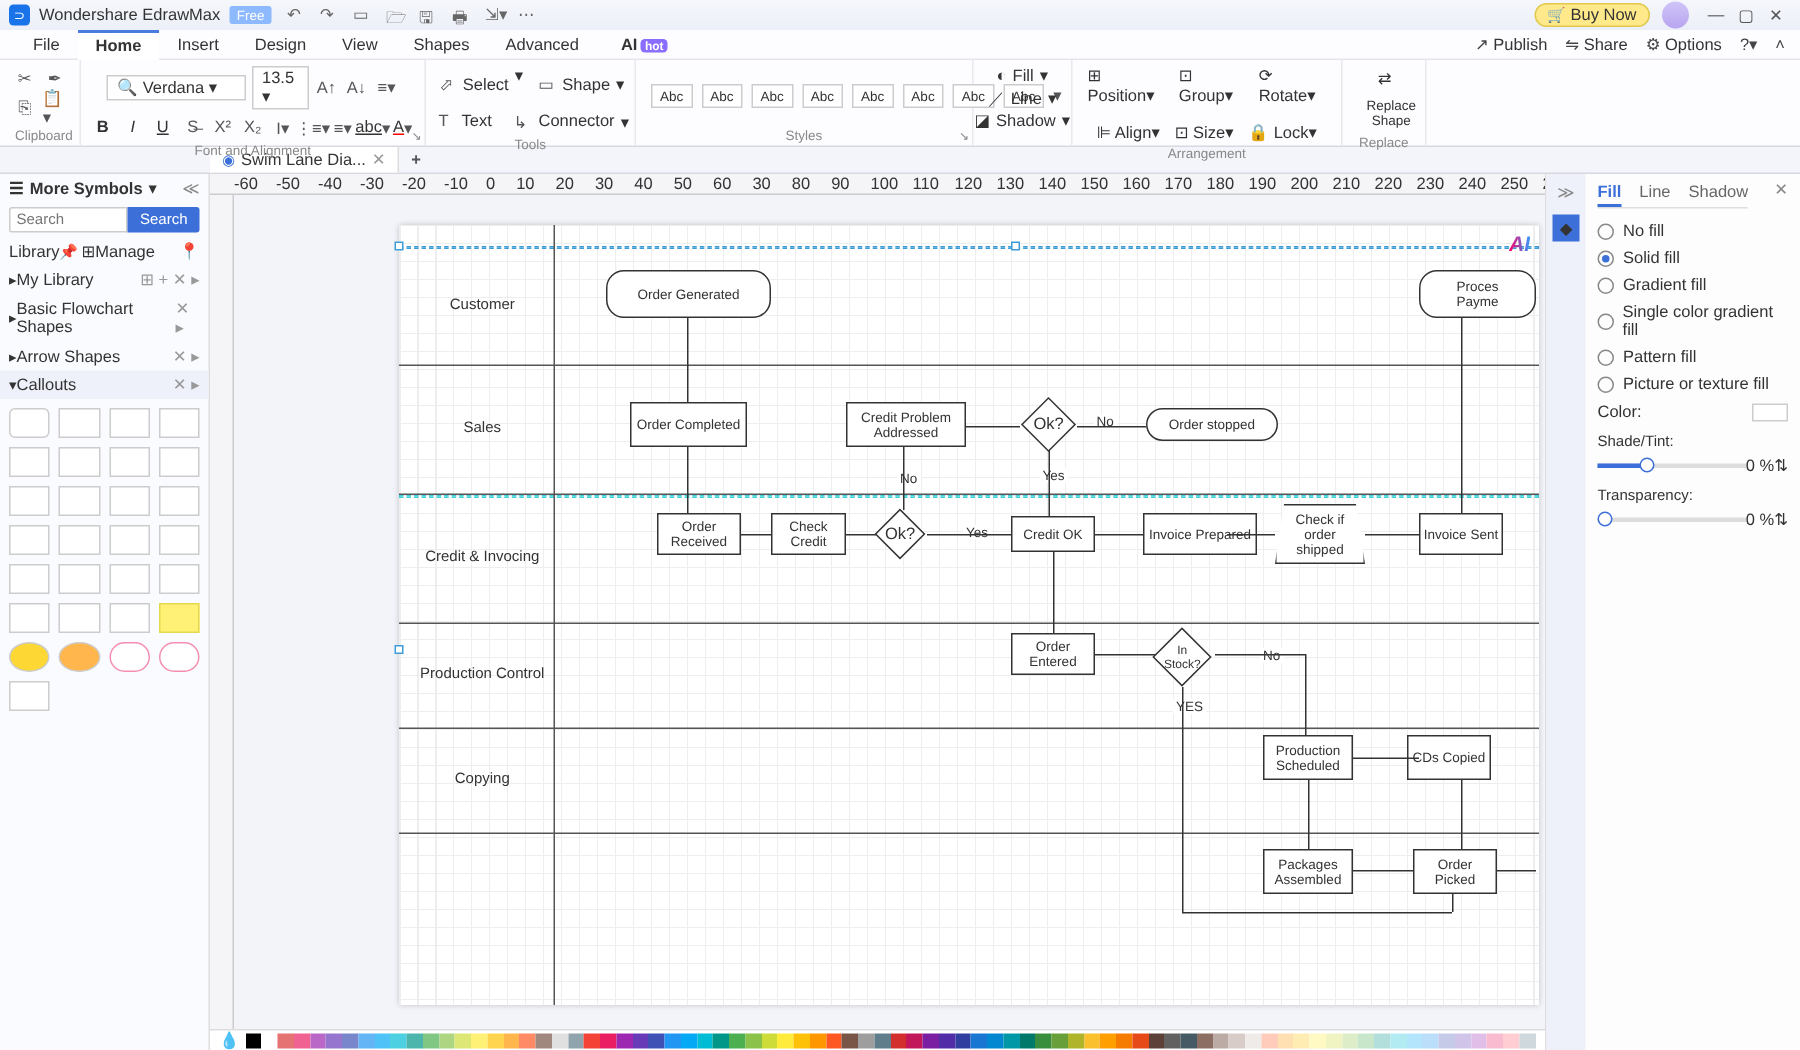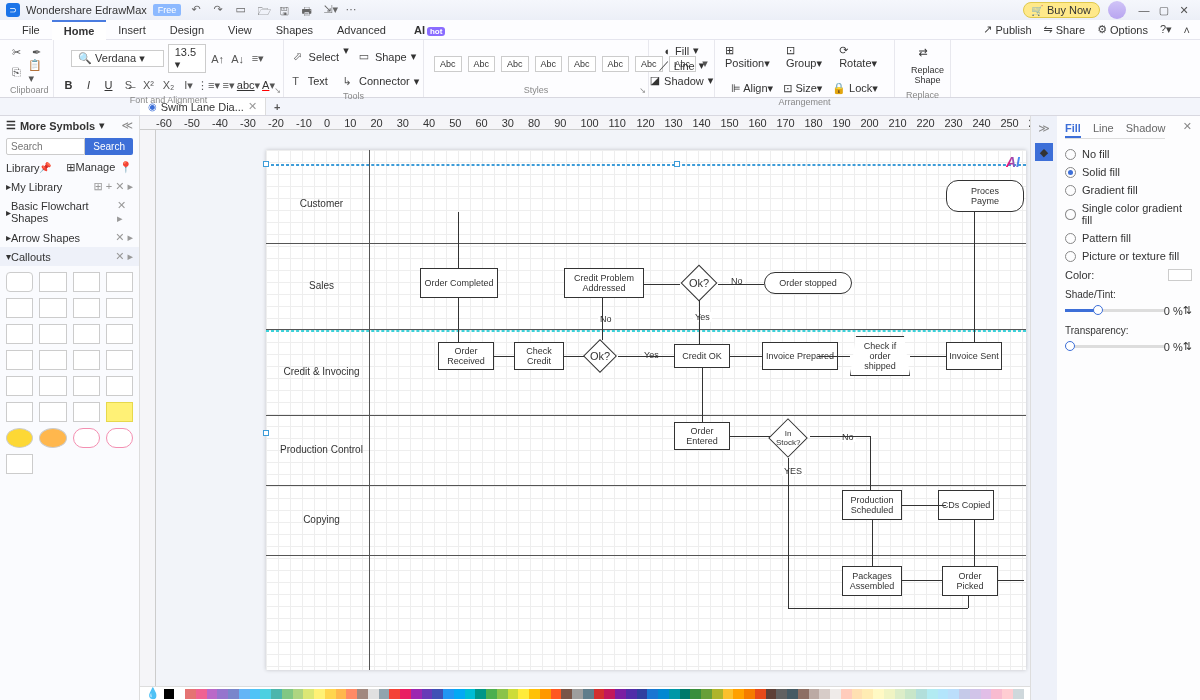--- a/index.html
+++ b/index.html
@@ -43,21 +43,21 @@
 .docadd{padding:0 8px;color:#555;cursor:pointer;font-weight:bold}
 
 .main{display:flex;height:584px}
 .leftpanel{width:140px;background:#fafbfe;border-right:1px solid #ddd;display:flex;flex-direction:column}
 .lp-head{display:flex;align-items:center;padding:3px 6px;gap:4px}
 .lp-head .collapse{margin-left:auto;color:#888;cursor:pointer}
 .lp-search{display:flex;padding:3px 6px;gap:0}
 .lp-search input{flex:1;border:1px solid #ccc;padding:2px 4px;font-size:10px;border-radius:2px 0 0 2px;min-width:0}
 .lp-search button{background:#3d6fd8;color:#fff;border:none;padding:2px 8px;font-size:10px;border-radius:0 2px 2px 0;cursor:pointer}
 .lp-bar{display:flex;align-items:center;padding:3px 6px;font-size:10px}
-.lp-bar .right{margin-left:auto;display:flex;gap:4px}
+.lp-bar .right{margin-left:auto;display:flex;gap:16px}
 .lp-cat{padding:3px 6px;display:flex;align-items:center;font-size:10px;cursor:pointer}
 .lp-cat .x{margin-left:auto;color:#999}
 .lp-cat.active{background:#eef1f9}
 .shape-grid{flex:1;padding:6px;display:grid;grid-template-columns:repeat(4,1fr);gap:6px;align-content:start;overflow:hidden}
 .shape{height:20px;border:1px solid #ccc;background:#fff}
 .shape.round{border-radius:4px}
 .shape.yellow{background:#fff176;border-color:#e6d84c}
 .shape.orange{background:#ffb74d;border-radius:50%}
 .shape.pink{border-color:#f48fb1;border-radius:10px}
 .shape.star{background:#fdd835;border-radius:50%}
@@ -358,20 +358,21 @@
           <div class="lane" style="top:180px;height:86px">
               <div class="lane-label" style="top:36px">Credit &amp; Invocing</div>
             </div>
           <div class="lane" style="top:266px;height:70px">
               <div class="lane-label" style="top:28px">Production Control</div>
             </div>
           <div class="lane" style="top:336px;height:70px">
               <div class="lane-label" style="top:28px">Copying</div>
             </div>
 
+          <div class="node rounded" style="left:138px;top:30px;width:110px;height:32px">Order Generated</div>
           <div class="node rounded" style="left:680px;top:30px;width:78px;height:32px;overflow:hidden">Proces<br>Payme</div>
 
           <div class="node" style="left:154px;top:118px;width:78px;height:30px">Order Completed</div>
           <div class="node" style="left:298px;top:118px;width:80px;height:30px">Credit Problem Addressed</div>
           <div class="node diamond" style="left:420px;top:120px;width:26px;height:26px">
               <span>Ok?</span>
             </div>
           <div class="node rounded" style="left:498px;top:122px;width:88px;height:22px">Order stopped</div>
 
           <div class="node" style="left:172px;top:192px;width:56px;height:28px">Order Received</div>

